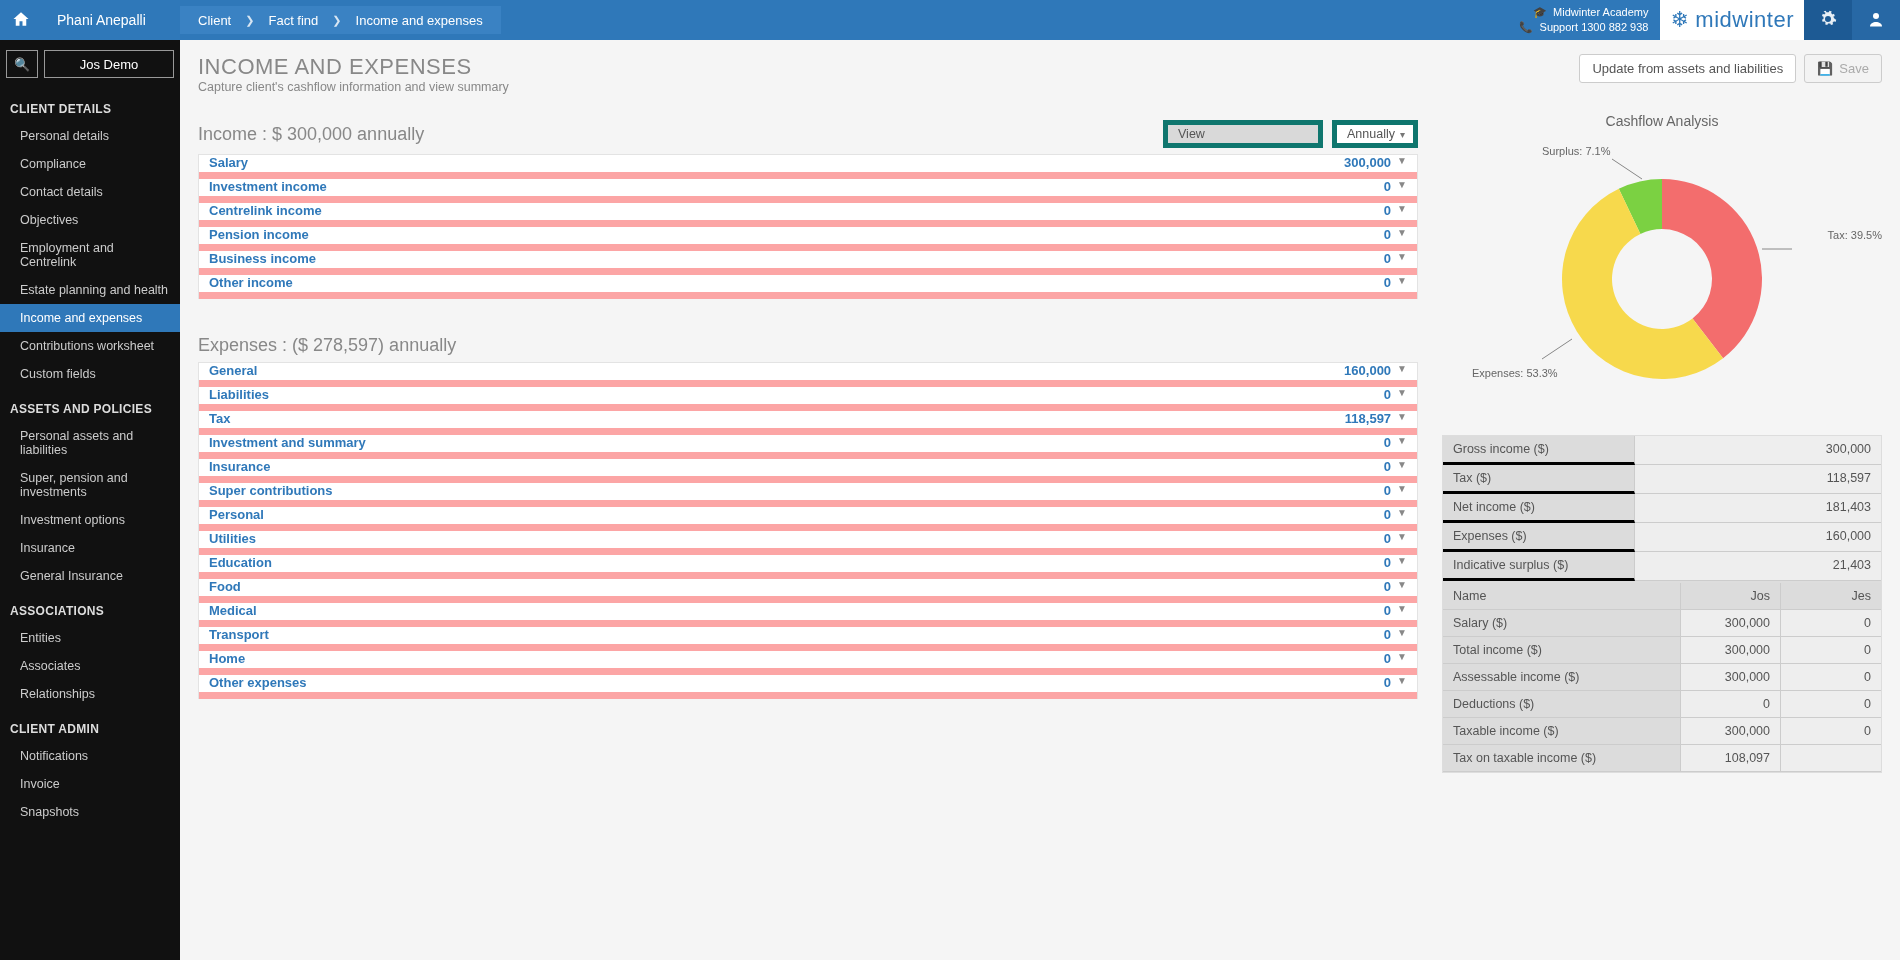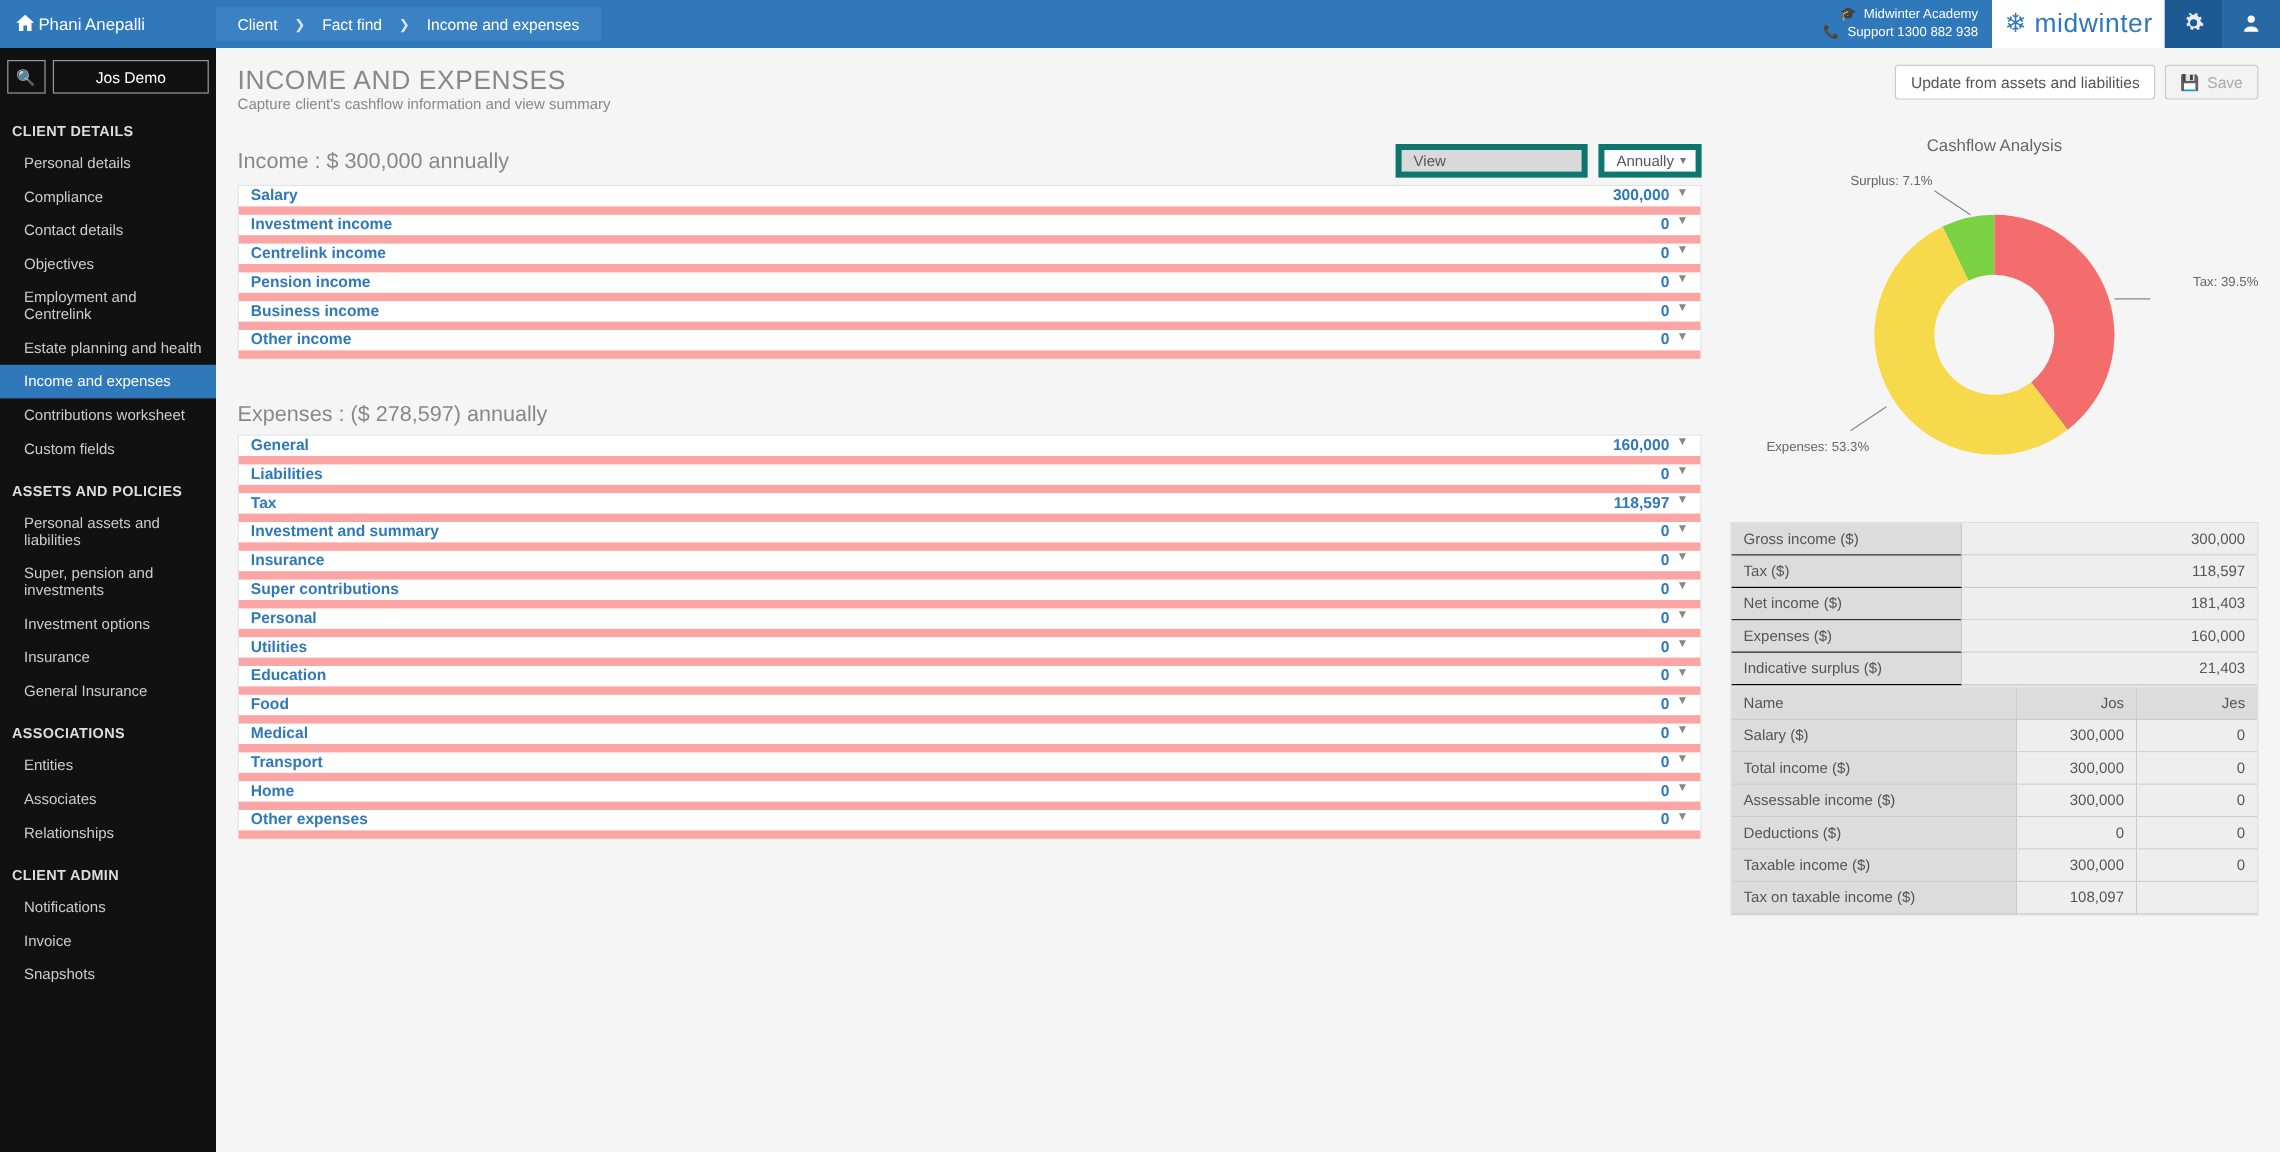--- a/index.html
+++ b/index.html
@@ -1,18 +1,18 @@
 <!DOCTYPE html>
 <html><head>
 <meta charset="utf-8">
 <style>
 * { box-sizing: border-box; margin: 0; padding: 0; }
 body { font-family: Arial, Helvetica, sans-serif; font-size: 13px; color: #555; background: #f5f5f5; overflow-x: hidden; }
 .topbar { height: 40px; background: #2f78b9; color: #fff; display: flex; align-items: center; }
-.topbar .home { width: 180px; display: flex; align-items: center; padding-left: 12px; gap: 2px; font-size: 14px; }
+.topbar .home { width: 180px; display: flex; align-items: center; padding-left: 12px; gap: 27px; font-size: 14px; }
 .topbar .crumbs { background: #3a82c3; height: 28px; display: flex; align-items: center; padding: 0 18px; gap: 14px; font-size: 13px; }
 .topbar .crumbs .sep { opacity: .8; font-size: 11px; }
 .topbar .spacer { flex: 1; }
 .topbar .support { text-align: right; font-size: 11px; line-height: 1.4; padding-right: 12px; }
 .topbar .support div { display:flex; align-items:center; justify-content:flex-end; gap:6px;}
 .topbar .logo { background: #fff; color: #2f78b9; height: 40px; display: flex; align-items: center; padding: 0 10px; font-size: 22px; font-weight: 300; letter-spacing: .5px; gap:6px;}
 .topbar .iconbtn { width: 48px; height: 40px; background: #1d5a94; display: flex; align-items: center; justify-content: center; color:#fff; }
 .topbar .iconbtn + .iconbtn { background:#2768a5; }
 .layout { display: flex; height: calc(100vh - 40px); }
 .sidebar { width: 180px; background: #111; color: #ccc; overflow-y: auto; flex-shrink: 0; }
@@ -41,21 +41,21 @@
 .row .label { color:#2f78b9; font-weight:bold; flex:1;}
 .row .val { color:#2f6; color:#2f78b9; font-weight:bold; margin-right:6px;}
 .row .caret { color:#888; font-size:10px;}
 .chart-title { text-align:center; font-size:14px; color:#666; margin: 4px 0 10px 0;}
 .chart-wrap { position:relative; height:280px; display:flex; align-items:center; justify-content:center;}
 .chart-wrap svg { overflow:visible;}
 .chart-label { position:absolute; font-size:11px; color:#666; white-space:nowrap;}
 .summary { border:1px solid #ddd; margin-top:16px;}
 .summary .srow { display:flex; font-size:12.5px; }
 .summary .srow > div { padding:6px 10px; }
-.summary .srow .k { width:192px; background:#dcdcdc; border-right:1px solid #ccc; border-bottom:1px solid #000000;}
+.summary .srow .k { width:192px; background:#dcdcdc; border-right:1px solid #ccc; border-bottom:3px solid #000000;}
 .summary .srow .v { flex:1; text-align:right; background:#eee; border-bottom:1px solid #ccc;}
 .note { font-size:10.5px; color:#777; margin: 6px 0 16px 0; }
 .table2 { border:1px solid #ddd;}
 .table2 .trow { display:flex; font-size:12.5px;}
 .table2 .trow > div { padding:6px 10px; border-bottom:1px solid #ccc;}
 .table2 .trow .c1 { flex:1; background:#dcdcdc; border-right:1px solid #ccc;}
 .table2 .trow .c2, .table2 .trow .c3 { width:100px; text-align:right; background:#eee;}
 .table2 .trow .c2 { border-right:1px solid #ccc;}
 .table2 .trow.header .c1, .table2 .trow.header .c2, .table2 .trow.header .c3 { background:#dcdcdc; font-weight:400;}
 .headrow { display:flex; align-items:flex-start; justify-content:space-between; }

